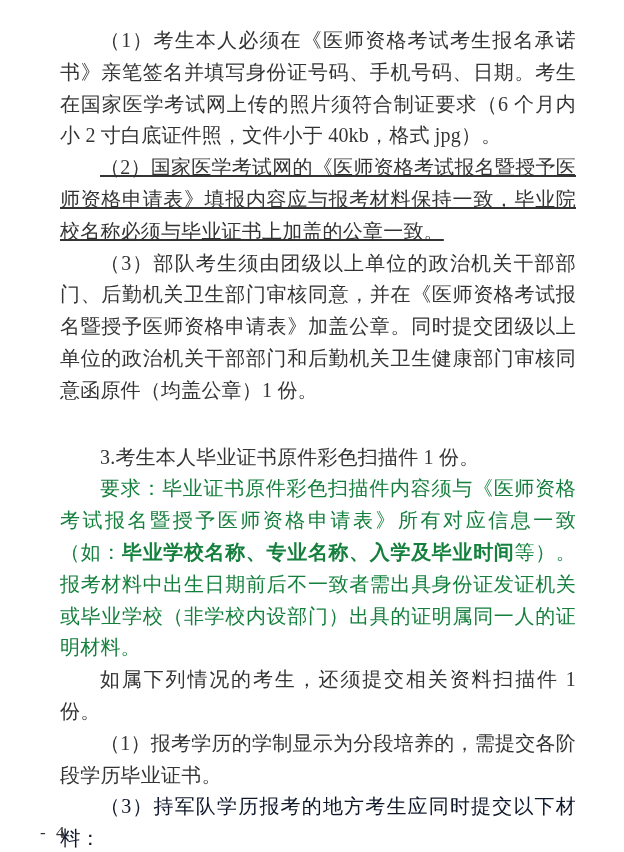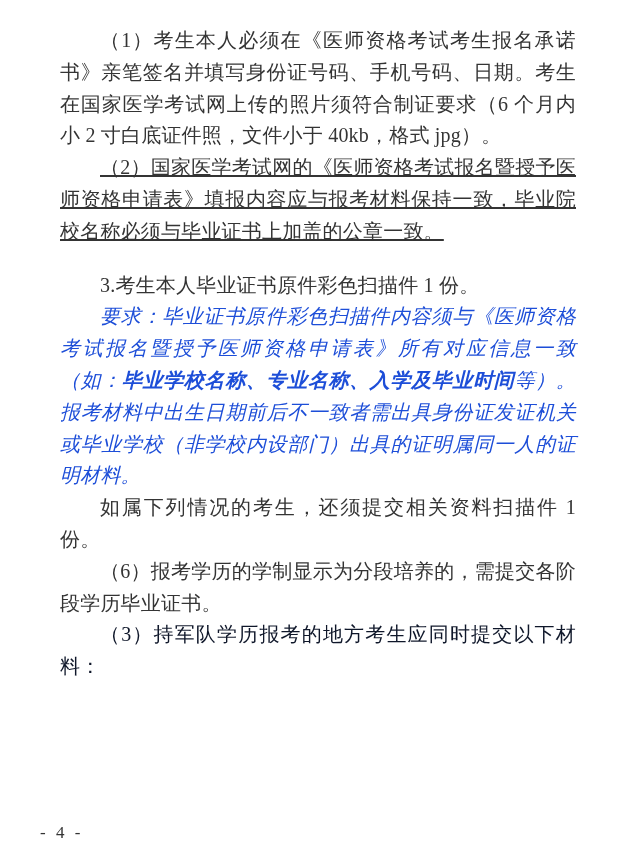--- a/index.html
+++ b/index.html
@@ -26,42 +26,43 @@
     margin: 0;
     font-size: 20px;
     line-height: 31.8px;
     color: #343434;
     text-align: justify;
     text-justify: inter-character;
     text-indent: 2em;
     letter-spacing: 0.2px;
   }
   p.para.space-before {
-    margin-top: 22px;
+    margin-top: 35px;
   }
   .seg-bold {
     font-weight: bold;
   }
   .footer {
     position: absolute;
     left: 40px;
     bottom: 9px;
     font-size: 17px;
     color: #343434;
     letter-spacing: 3px;
   }
 </style>
 </head>
 <body style="background: rgb(255, 255, 255);">
 
 <div class="page">
   <div class="content">
       <p class="para" style="color: rgb(52, 52, 52);"><span class="seg">（1）考生本人必须在《医师资格考试考生报名承诺书》亲笔签名并填写身份证号码、手机号码、日期。考生在国家医学考试网上传的照片须符合制证要求（6 个月内小 2 寸白底证件照，文件小于 40kb，格式 jpg）。</span></p>
       <p class="para" style="color: rgb(52, 52, 52); text-decoration: underline;"><span class="seg">（2）国家医学考试网的《医师资格考试报名暨授予医师资格申请表》填报内容应与报考材料保持一致，毕业院校名称必须与毕业证书上加盖的公章一致。</span></p>
+      <p class="para" style="color: rgb(52, 52, 52);"><span class="seg">（3）部队考生须由团级以上单位的政治机关干部部门、后勤机关卫生部门审核同意，并在《医师资格考试报名暨授予医师资格申请表》加盖公章。同时提交团级以上单位的政治机关干部部门和后勤机关卫生健康部门审核同意函原件（均盖公章）1 份。</span></p>
       <p class="para space-before" style="color: rgb(52, 52, 52);"><span class="seg">3.考生本人毕业证书原件彩色扫描件 1 份。</span></p>
-      <p class="para" style="color: #1d4ed8; font-style: italic;"><span class="seg">要求：毕业证书原件彩色扫描件内容须与《医师资格考试报名暨授予医师资格申请表》所有对应信息一致（如：</span><span class="seg-bold">毕业学校名称、专业名称、入学及毕业时间</span><span class="seg">等）。报考材料中出生日期前后不一致者需出具身份证发证机关或毕业学校（非学校内设部门）出具的证明属同一人的证明材料。</span></p>
+      <p class="para" style="color: #15803d;"><span class="seg">要求：毕业证书原件彩色扫描件内容须与《医师资格考试报名暨授予医师资格申请表》所有对应信息一致（如：</span><span class="seg-bold">毕业学校名称、专业名称、入学及毕业时间</span><span class="seg">等）。报考材料中出生日期前后不一致者需出具身份证发证机关或毕业学校（非学校内设部门）出具的证明属同一人的证明材料。</span></p>
       <p class="para" style="color: rgb(52, 52, 52);"><span class="seg">如属下列情况的考生，还须提交相关资料扫描件 1 份。</span></p>
-      <p class="para" style="color: rgb(52, 52, 52);"><span class="seg">（6）报考学历的学制显示为分段培养的，需提交各阶段学历毕业证书。</span></p>
+      <p class="para" style="color: rgb(52, 52, 52);"><span class="seg">（1）报考学历的学制显示为分段培养的，需提交各阶段学历毕业证书。</span></p>
       <p class="para" style="color: #0f172a;"><span class="seg">（3）持军队学历报考的地方考生应同时提交以下材料：</span></p>
       <p class="para" style="color: rgb(52, 52, 52);"></p>
     </div>
   <div class="footer">- 4 -</div>
 </div>
 
 </body></html>

